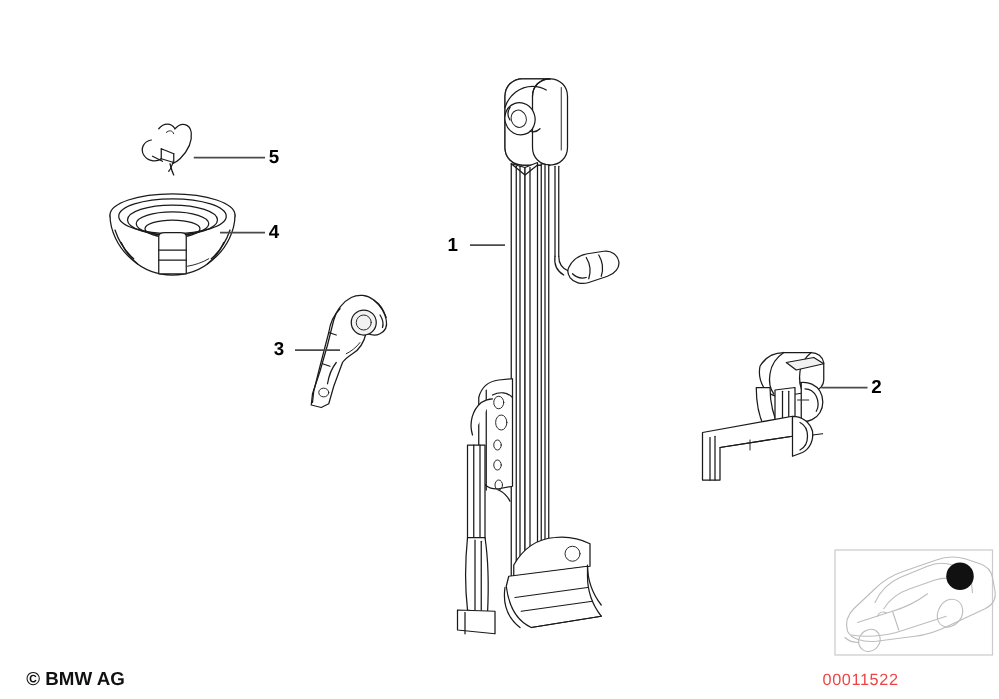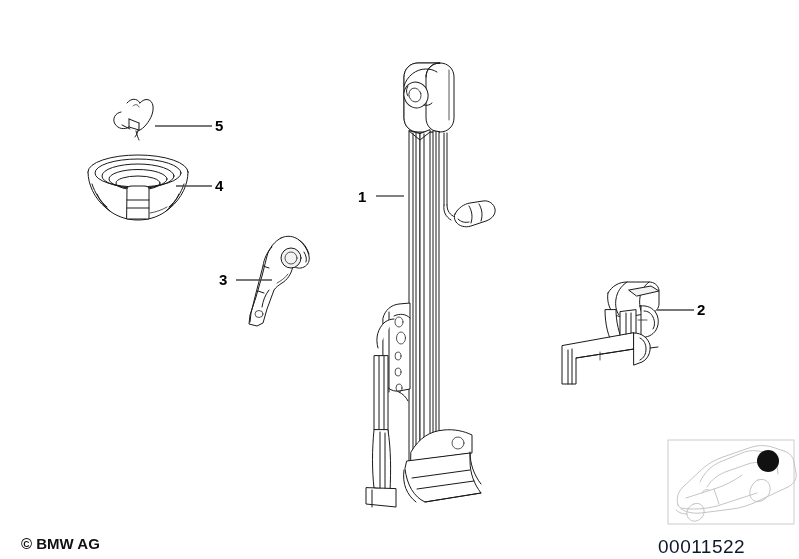--- a/index.html
+++ b/index.html
@@ -50,23 +50,23 @@
     color: #111111;
     letter-spacing: 0px;
     white-space: nowrap;
     text-align: center;
   }
   #diagram-id {
     position: absolute;
     left: 658px;
     top: 536px;
     font-family: "Liberation Sans", sans-serif;
-    font-size: 19px;
+    font-size: 13px;
     font-weight: normal;
-    color: #0f172a;
+    color: #ef4444;
     letter-spacing: 0.5px;
     white-space: nowrap;
   }
   .line-art {
     fill: none;
     stroke: #1a1a1a;
     stroke-width: 1;
     stroke-linejoin: round;
     stroke-linecap: round;
   }

